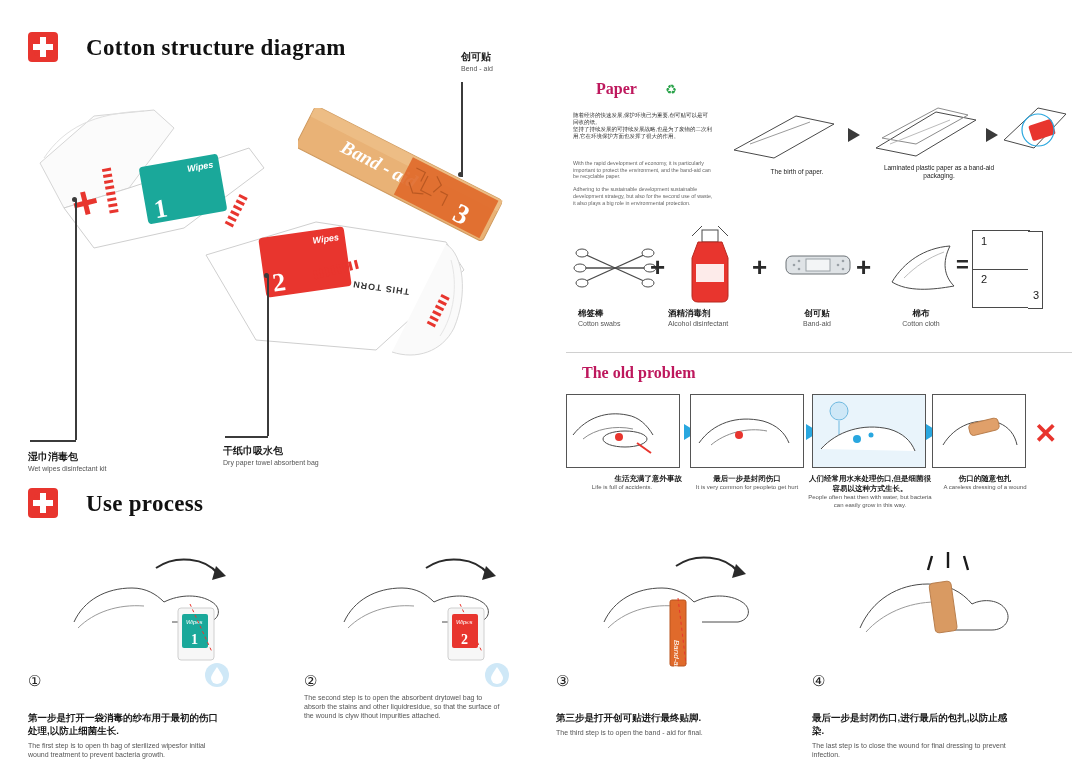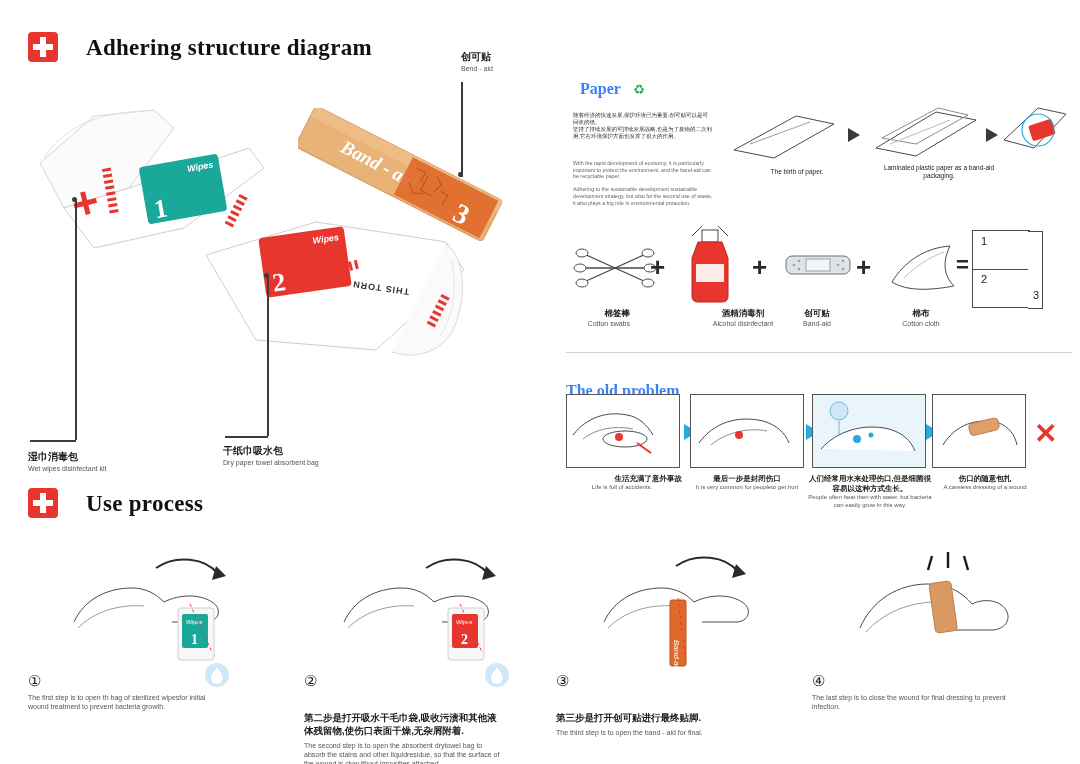--- a/index.html
+++ b/index.html
@@ -14,21 +14,21 @@
   .cross-logo:before,.cross-logo:after{content:"";position:absolute;background:#fff;}
   .cross-logo:before{left:50%;top:5px;width:6px;height:20px;margin-left:-3px;}
   .cross-logo:after{top:50%;left:5px;height:6px;width:20px;margin-top:-3px;}
   .cross-logo .dot{position:absolute;width:4px;height:4px;background:#e8352e;border-radius:50%;}
   .cl-tl{left:6px;top:6px;}.cl-tr{right:6px;top:6px;}.cl-bl{left:6px;bottom:6px;}.cl-br{right:6px;bottom:6px;}
 
   h1.section-title{
     font-family:"Liberation Serif", serif;font-weight:bold;
     font-size:23px;margin:0;letter-spacing:.3px;color:#111;
   }
-  .sub-title{font-family:"Liberation Serif", serif;font-weight:bold;font-size:16px;margin:0;color:#3b82f6;}
+  .sub-title{font-family:"Liberation Serif", serif;font-weight:bold;font-size:16px;margin:16px;color:#be185d;}
 
   .cn{font-size:10px;font-weight:bold;color:#1a1a1a;line-height:1.35;}
   .en{font-size:7px;color:#555;line-height:1.3;}
   .tiny{font-size:6px;color:#666;line-height:1.25;}
 
   .callout-line{position:absolute;background:#3b3b3b;}
   .dotv{position:absolute;width:5px;height:5px;border-radius:50%;background:#3b3b3b;}
   .label-card{position:absolute;border-radius:4px;color:#fff;}
   .label-card .wipes{font-size:9px;font-style:italic;font-weight:bold;position:absolute;right:6px;top:5px;}
   .label-card .num{position:absolute;font-size:26px;font-weight:bold;left:8px;bottom:-2px;font-family:"Liberation Serif",serif;}
@@ -57,21 +57,21 @@
 
 
 
 <div class="panel" style="left:28px;top:32px;">
   <div class="cross-logo" style="position:absolute;left:0;top:0;">
     <i class="dot cl-tl"></i>
       <i class="dot cl-tr"></i>
       <i class="dot cl-bl"></i>
       <i class="dot cl-br"></i>
   </div>
-  <h1 class="section-title" style="position:absolute;left:58px;top:3px;white-space:nowrap;">Adhering structure diagram</h1>
+  <h1 class="section-title" style="position:absolute;left:58px;top:3px;white-space:nowrap;">Cotton structure diagram</h1>
 </div>
 
 
 <svg class="panel" style="left:34px;top:108px;" width="250" height="150">
   <polygon points="6,55 60,8 120,2 140,20 95,80 30,100" fill="#fbfbfb" stroke="#d6d6d6"></polygon>
   <polygon points="30,100 95,80 215,40 230,60 150,120 60,140" fill="#ffffff" stroke="#cfcfcf"></polygon>
   <path d="M10,50 C30,20 60,5 110,3" fill="none" stroke="#e0e0e0"></path>
 </svg>
 <div class="panel" style="left:70px;top:190px;width:30px;height:30px;">
   <svg width="30" height="30">
@@ -259,41 +259,41 @@
 </svg>
 <div class="eq" style="left:956px;top:252px;">=</div>
 <div class="box" style="left:972px;top:230px;width:56px;height:76px;">
   <div style="position:absolute;left:0;top:0;width:100%;height:50%;border-bottom:1px solid #4a4a4a;"></div>
   <div style="position:absolute;right:-14px;top:0;width:14px;height:100%;border:1px solid #4a4a4a;border-left:none;background:#fff;"></div>
   <span style="position:absolute;left:8px;top:4px;font-size:11px;">1</span>
   <span style="position:absolute;left:8px;top:42px;font-size:11px;">2</span>
   <span style="position:absolute;right:-10px;bottom:6px;font-size:11px;">3</span>
 </div>
 
-<div class="panel" style="left:552px;top:308px;width:78px;text-align:right;">
+<div class="panel" style="left:578px;top:308px;width:78px;text-align:left;">
   <div class="cn" style="font-size:8.5px;">棉签棒</div>
   <div class="en">Cotton swabs</div>
 </div>
-<div class="panel" style="left:700px;top:308px;width:86px;text-align:center;">
+<div class="panel" style="left:668px;top:308px;width:86px;text-align:left;">
   <div class="cn" style="font-size:8.5px;">酒精消毒剂</div>
   <div class="en">Alcohol disinfectant</div>
 </div>
 <div class="panel" style="left:778px;top:308px;width:78px;text-align:center;">
   <div class="cn" style="font-size:8.5px;">创可贴</div>
   <div class="en">Band-aid</div>
 </div>
 <div class="panel" style="left:882px;top:308px;width:78px;text-align:center;">
   <div class="cn" style="font-size:8.5px;">棉布</div>
   <div class="en">Cotton cloth</div>
 </div>
 
 <div class="divider" style="left:566px;top:352px;width:506px;"></div>
 
 
-<div class="panel" style="left:566px;top:382px;">
+<div class="panel" style="left:566px;top:364px;">
   <span class="sub-title">The old problem</span>
 </div>
 
 
 <div class="sm-img" style="left:566px;top:394px;width:112px;height:72px;">
   <svg width="110" height="70">
     <path d="M6,40 C20,22 40,16 60,20 C72,22 80,30 86,40" fill="#fff" stroke="#4a4a4a"></path>
     <path d="M16,44 C28,34 48,30 66,34" fill="none" stroke="#8d8d8d"></path>
     <ellipse cx="58" cy="44" rx="22" ry="8" fill="#fff" stroke="#4a4a4a"></ellipse>
     <circle cx="52" cy="42" r="4" fill="#e8352e"></circle>
@@ -422,31 +422,32 @@
   <g stroke="#1a1a1a" stroke-width="2.4">
       <line x1="96" y1="16" x2="92" y2="30"></line>
       <line x1="112" y1="12" x2="112" y2="28"></line>
       <line x1="128" y1="16" x2="132" y2="30"></line>
     </g>
 </svg>
 
 
 <div class="proc-txt" style="left:28px;top:672px;">
   <span class="circ-num">①</span>
+  <div class="cn" style="margin-top:22px;font-size:9.5px;">第一步是打开一袋消毒的纱布用于最初的伤口处理,以防止细菌生长.</div>
   <div class="en" style="margin-top:3px;">The first step is to open th bag of sterilized wipesfor initial wound treatment to prevent bacteria  growth.</div>
 </div>
 <div class="proc-txt" style="left:304px;top:672px;">
   <span class="circ-num">②</span>
-  <div class="cn" style="margin-top:22px;font-size:9.5px;">第二步是打开吸水干毛巾袋,吸收污渍和其他液体残留物,使伤口表面干燥,无杂屑附着.</div>
   <div class="en" style="margin-top:3px;">The second step is to open the absorbent drytowel bag to absorb the stains and other liquidresidue, so that the surface of the wound is clyw ithout impurities attached.</div>
 </div>
 <div class="proc-txt" style="left:556px;top:672px;">
   <span class="circ-num">③</span>
   <div class="cn" style="margin-top:22px;font-size:9.5px;">第三步是打开创可贴进行最终贴脚.</div>
   <div class="en" style="margin-top:3px;">The third step is to open the band - aid for final.</div>
 </div>
 <div class="proc-txt" style="left:812px;top:672px;">
   <span class="circ-num">④</span>
+  <div class="cn" style="margin-top:22px;font-size:9.5px;">最后一步是封闭伤口,进行最后的包扎,以防止感染.</div>
   <div class="en" style="margin-top:3px;">The last step is to close the wound for final dressing to prevent infection.</div>
 </div>
 
 
 
 
 </body></html>

